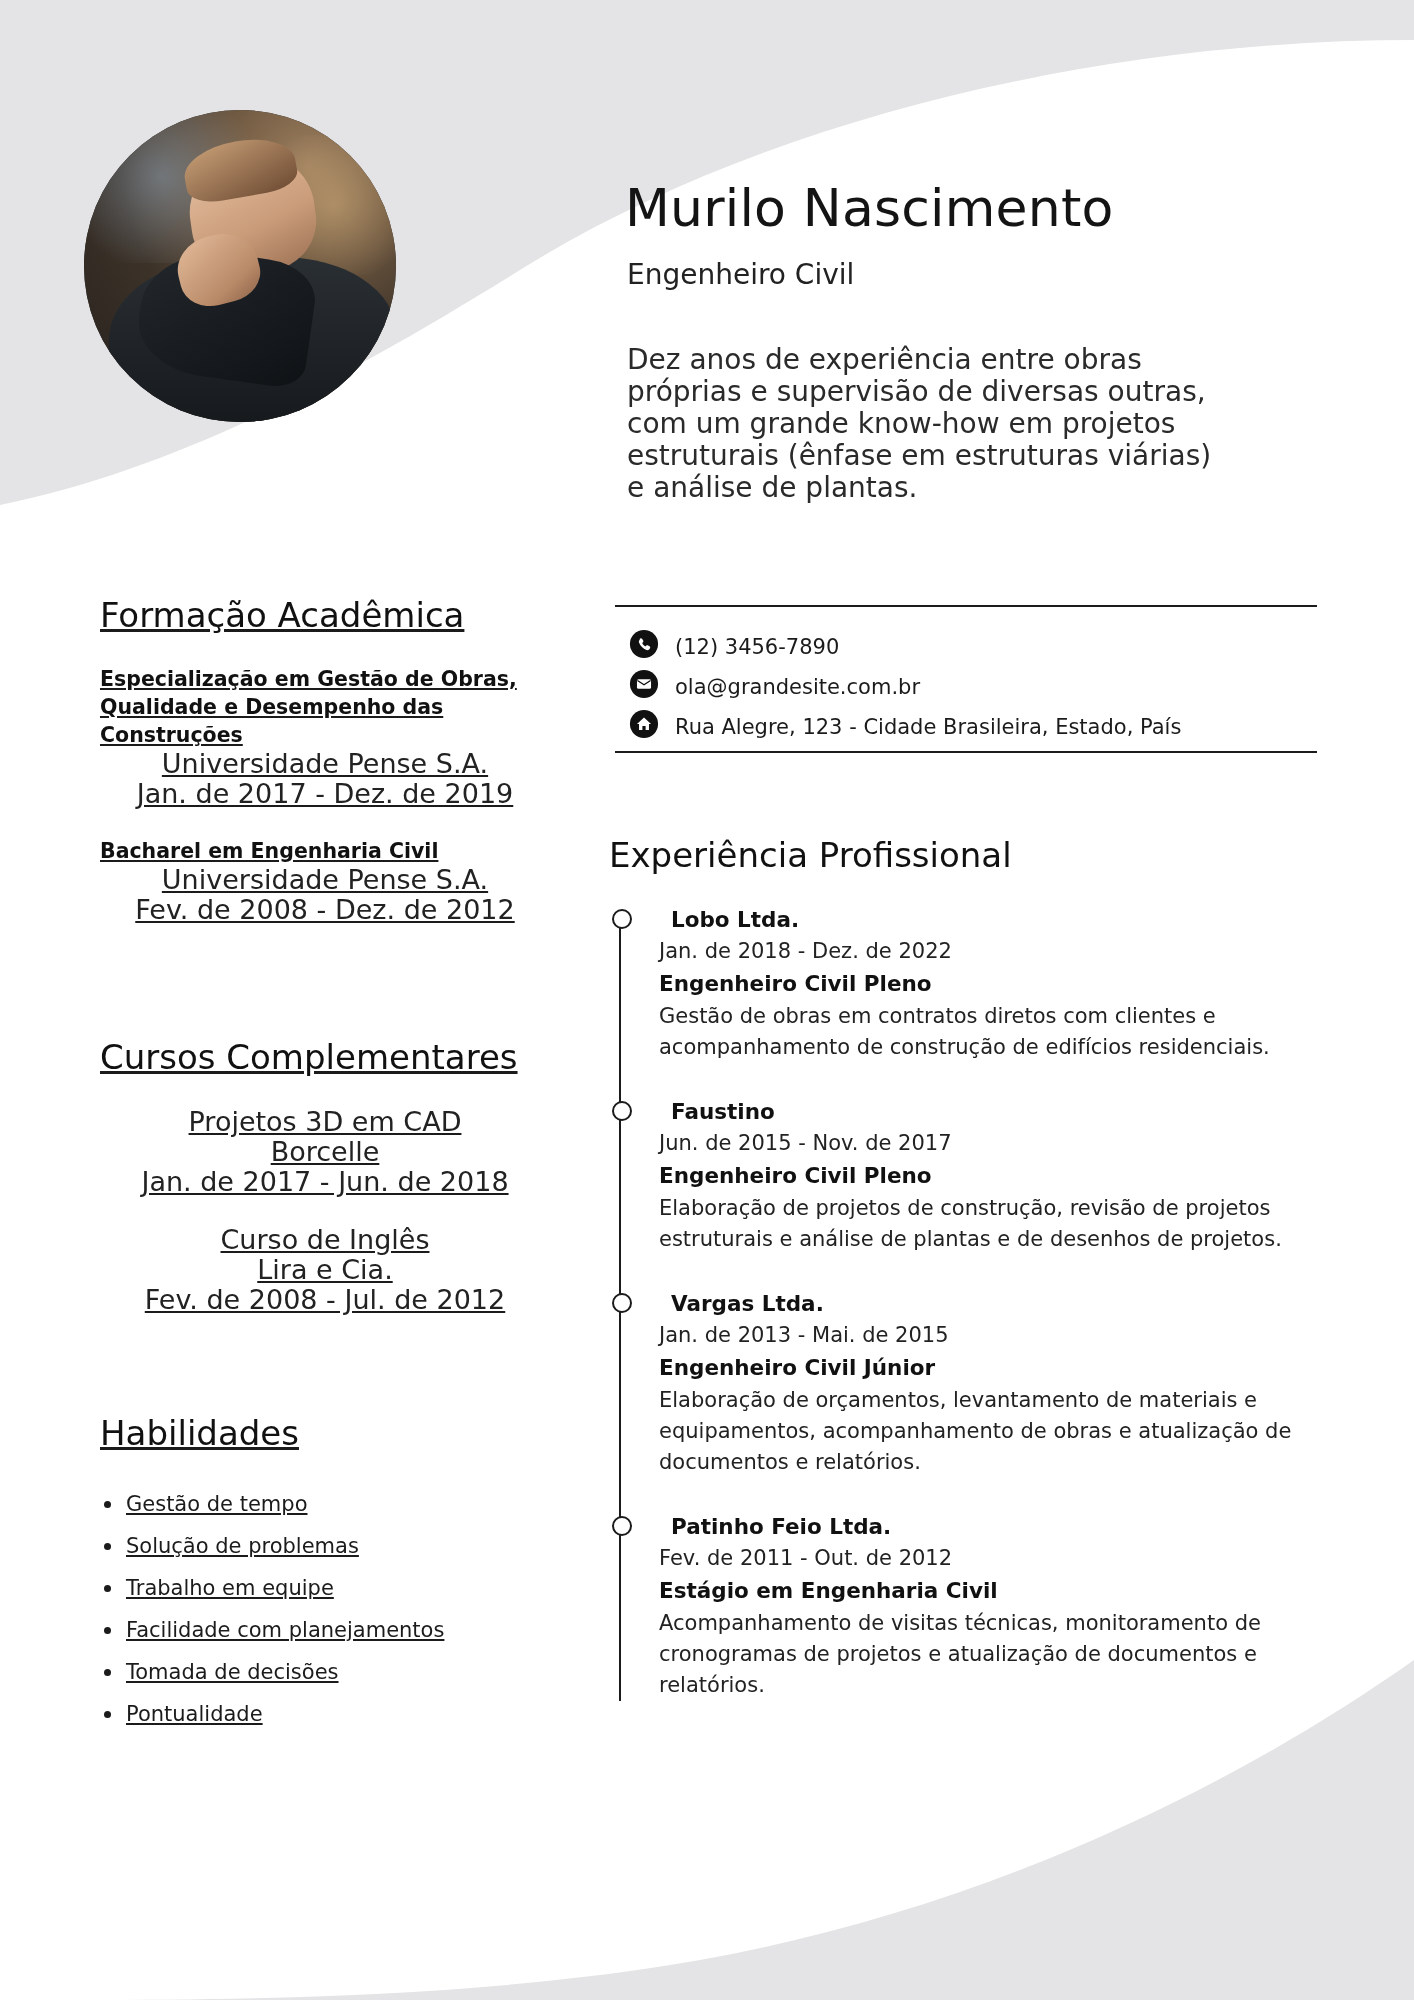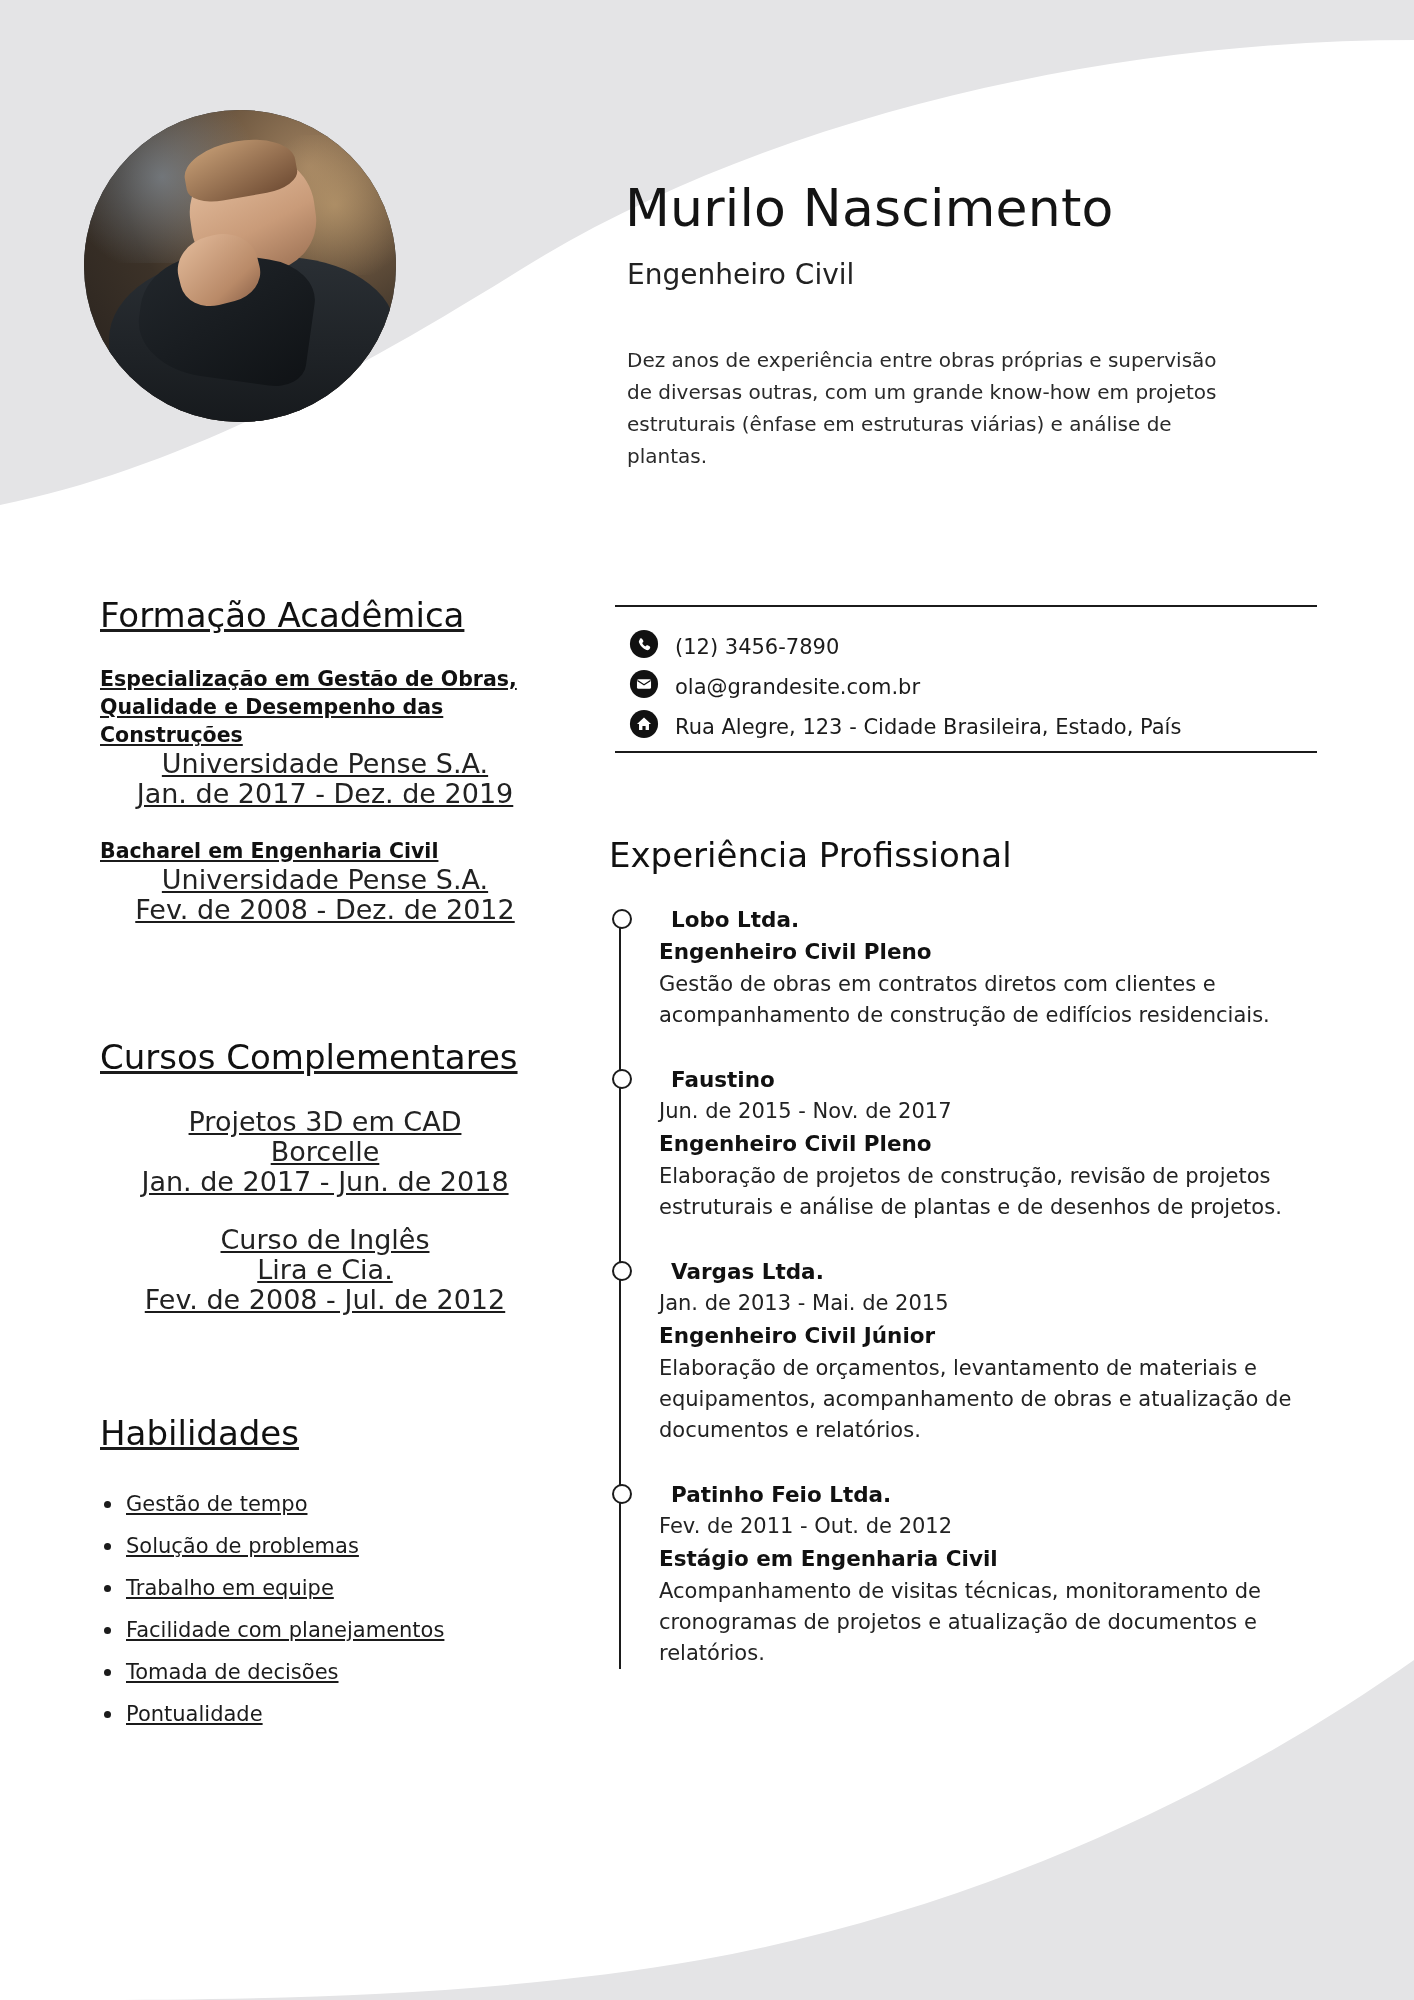--- a/index.html
+++ b/index.html
@@ -136,21 +136,21 @@
     top: 258px;
     font-size: 28px;
     color: #222;
     font-weight: 400;
   }
   .summary {
     position: absolute;
     left: 627px;
     top: 344px;
     width: 610px;
-    font-size: 20px;
+    font-size: 28px;
     line-height: 32px;
     color: #2a2a2a;
   }
 
   
   .contact {
     position: absolute;
     left: 615px;
     top: 605px;
     width: 702px;
@@ -387,20 +387,21 @@
 
   <div class="col-right">
     <h2 class="sec-title">Experiência Profissional</h2>
 
     <div class="exp-list">
       <div class="timeline"></div>
 
       <div class="exp-item">
         <div class="dot"></div>
         <div class="exp-company">Lobo Ltda.</div>
+        <div class="exp-dates">Jan. de 2018 - Dez. de 2022</div>
         <div class="exp-role">Engenheiro Civil Pleno</div>
         <div class="exp-desc">Gestão de obras em contratos diretos com clientes e acompanhamento de construção de edifícios residenciais.</div>
       </div>
 
       <div class="exp-item">
         <div class="dot"></div>
         <div class="exp-company">Faustino</div>
         <div class="exp-dates">Jun. de 2015 - Nov. de 2017</div>
         <div class="exp-role">Engenheiro Civil Pleno</div>
         <div class="exp-desc">Elaboração de projetos de construção, revisão de projetos estruturais e análise de plantas e de desenhos de projetos.</div>

